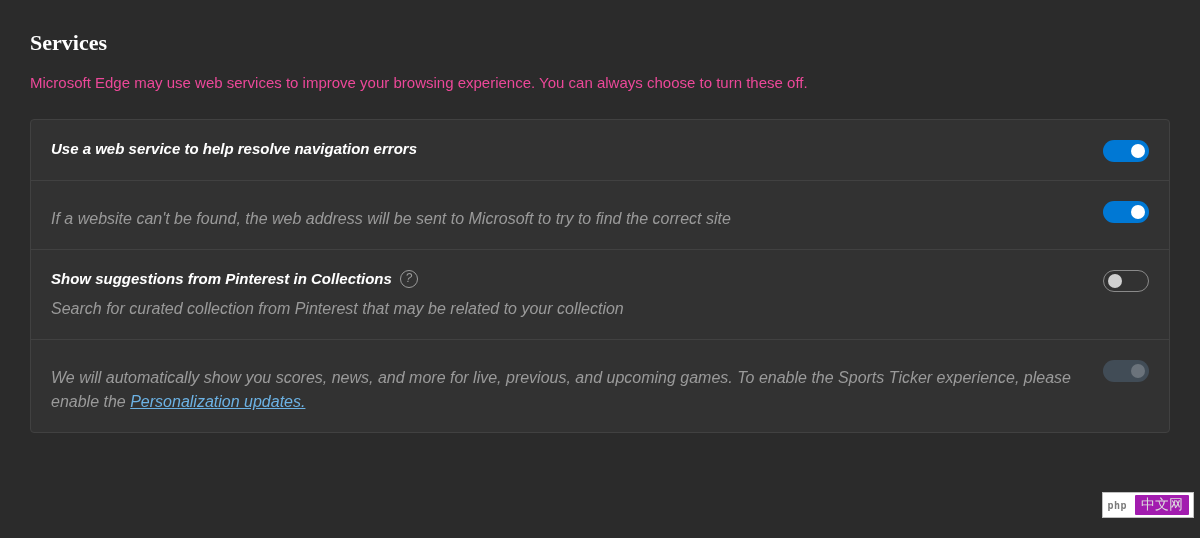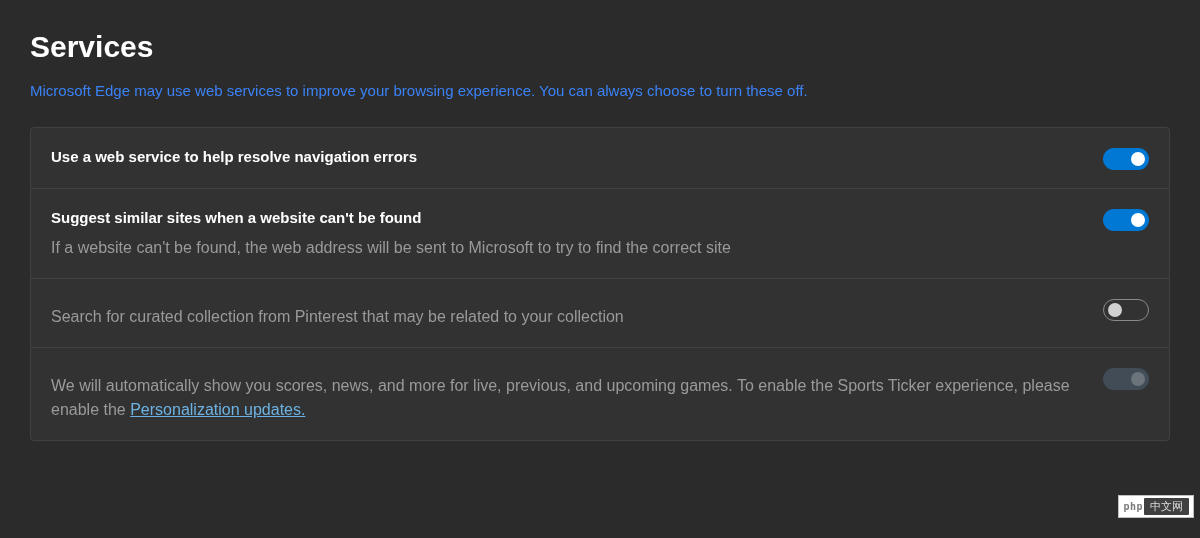--- a/index.html
+++ b/index.html
@@ -6,46 +6,47 @@
     body {
       background: #2b2b2b;
       color: #ffffff;
       font-family: "Segoe UI", -apple-system, sans-serif;
       width: 1200px;
       height: 538px;
       overflow: hidden;
       padding: 30px 30px 0 30px;
     }
     .section-title {
-      font-size: 30px;
+      font-size: 22px;
       font-weight: 600;
       color: #ffffff;
       margin-bottom: 18px;
+      font-family: Liberation Serif, serif;
     }
     .section-desc {
       font-size: 15px;
-      color: #3b82f6;
+      color: #ec4899;
       margin-bottom: 28px;
       font-weight: 400;
     }
     .settings-card {
       background: #323232;
       border: 1px solid #414141;
       border-radius: 4px;
       padding: 0;
     }
     .setting-row {
       display: flex;
       align-items: flex-start;
       justify-content: space-between;
       padding: 18px 20px 18px 20px;
       border-bottom: 1px solid #414141;
     }
     .setting-row:last-child { border-bottom: none; }
-    .setting-text { flex: 1; padding-right: 24px; }
+    .setting-text { flex: 1; padding-right: 24px; font-style: italic; }
     .setting-title {
       font-size: 15px;
       font-weight: 600;
       color: #ffffff;
       line-height: 1.4;
       display: inline-flex;
       align-items: center;
       gap: 8px;
     }
     .setting-sub {
@@ -95,59 +96,62 @@
     .toggle.off { background: #323232; border: 1.5px solid #8a8a8a; }
     .toggle.off .knob { left: 4px; top: 2.5px; background: #d0d0d0; }
     .toggle.disabled { background: #4a5a6a; cursor: default; opacity: 0.65; }
     .toggle.disabled .knob { right: 4px; background: #8a97a2; }
     .watermark {
       position: absolute;
       right: 6px;
       bottom: 20px;
       display: flex;
       align-items: center;
-      gap: 1px;
+      gap: 8px;
       background: #ffffff;
       border: 1px solid #c0c0c0;
       padding: 2px 4px;
       font-size: 10px;
       font-family: monospace;
     }
     .watermark .php { color: #7a7a7a; font-weight: bold; letter-spacing: 0.5px; }
-    .watermark .cn { background:#404040; color:#ddd; padding:1px 6px; font-size:11px; border-radius:1px; }
+    .watermark .cn { background:#a21caf; color:#ddd; padding:1px 6px; font-size:14px; border-radius:1px; }
   </style>
 </head>
 <body>
 
 <h1 class="section-title">Services</h1>
 <p class="section-desc">Microsoft Edge may use web services to improve your browsing experience. You can always choose to turn these off.</p>
 
 <div class="settings-card">
 
   <div class="setting-row">
     <div class="setting-text">
       <div class="setting-title">Use a web service to help resolve navigation errors</div>
     </div>
     <div class="toggle on">
       <div class="knob"></div>
     </div>
   </div>
 
   <div class="setting-row">
     <div class="setting-text">
-      <div class="setting-title">Suggest similar sites when a website can't be found</div>
       <div class="setting-sub">If a website can't be found, the web address will be sent to Microsoft to try to find the correct site</div>
     </div>
     <div class="toggle on">
       <div class="knob"></div>
     </div>
   </div>
 
   <div class="setting-row">
     <div class="setting-text">
+      <div class="setting-title">
+        <span>Show suggestions from Pinterest in Collections</span>
+        <span class="help-icon">?</span>
+      </div>
       <div class="setting-sub">Search for curated collection from Pinterest that may be related to your collection</div>
     </div>
     <div class="toggle off">
       <div class="knob"></div>
     </div>
   </div>
 
   <div class="setting-row">
     <div class="setting-text">
       <div class="setting-sub">

